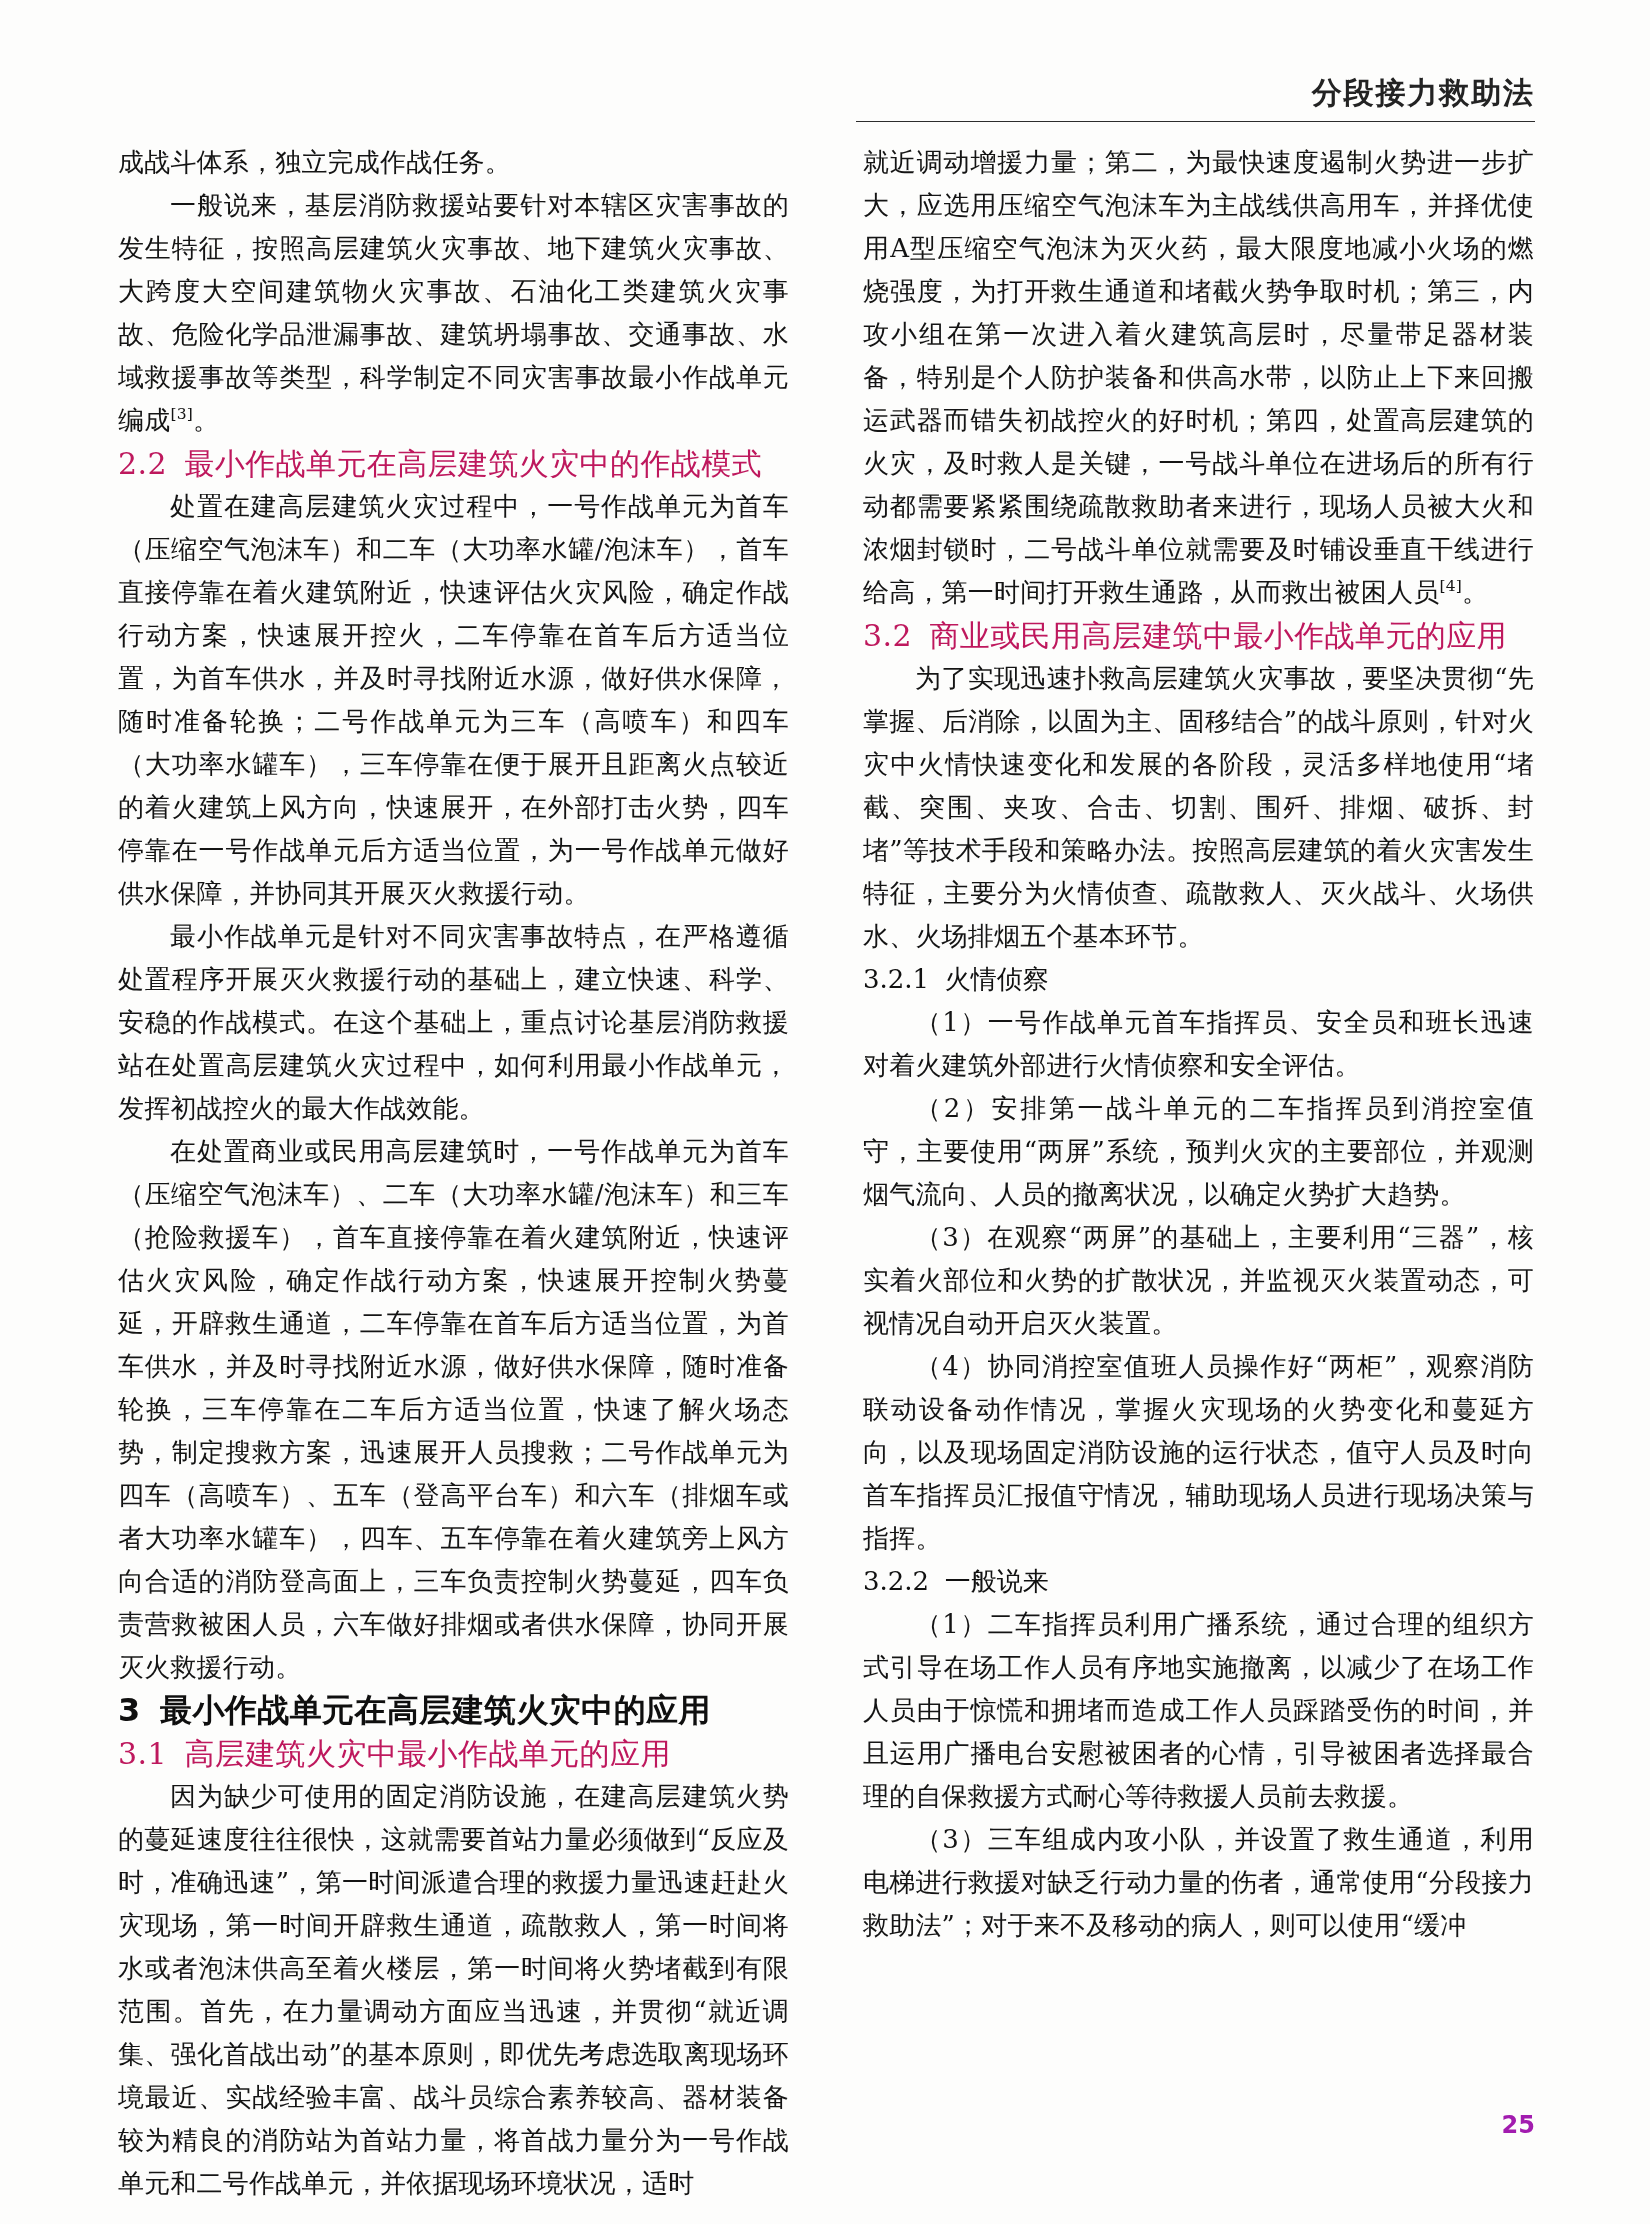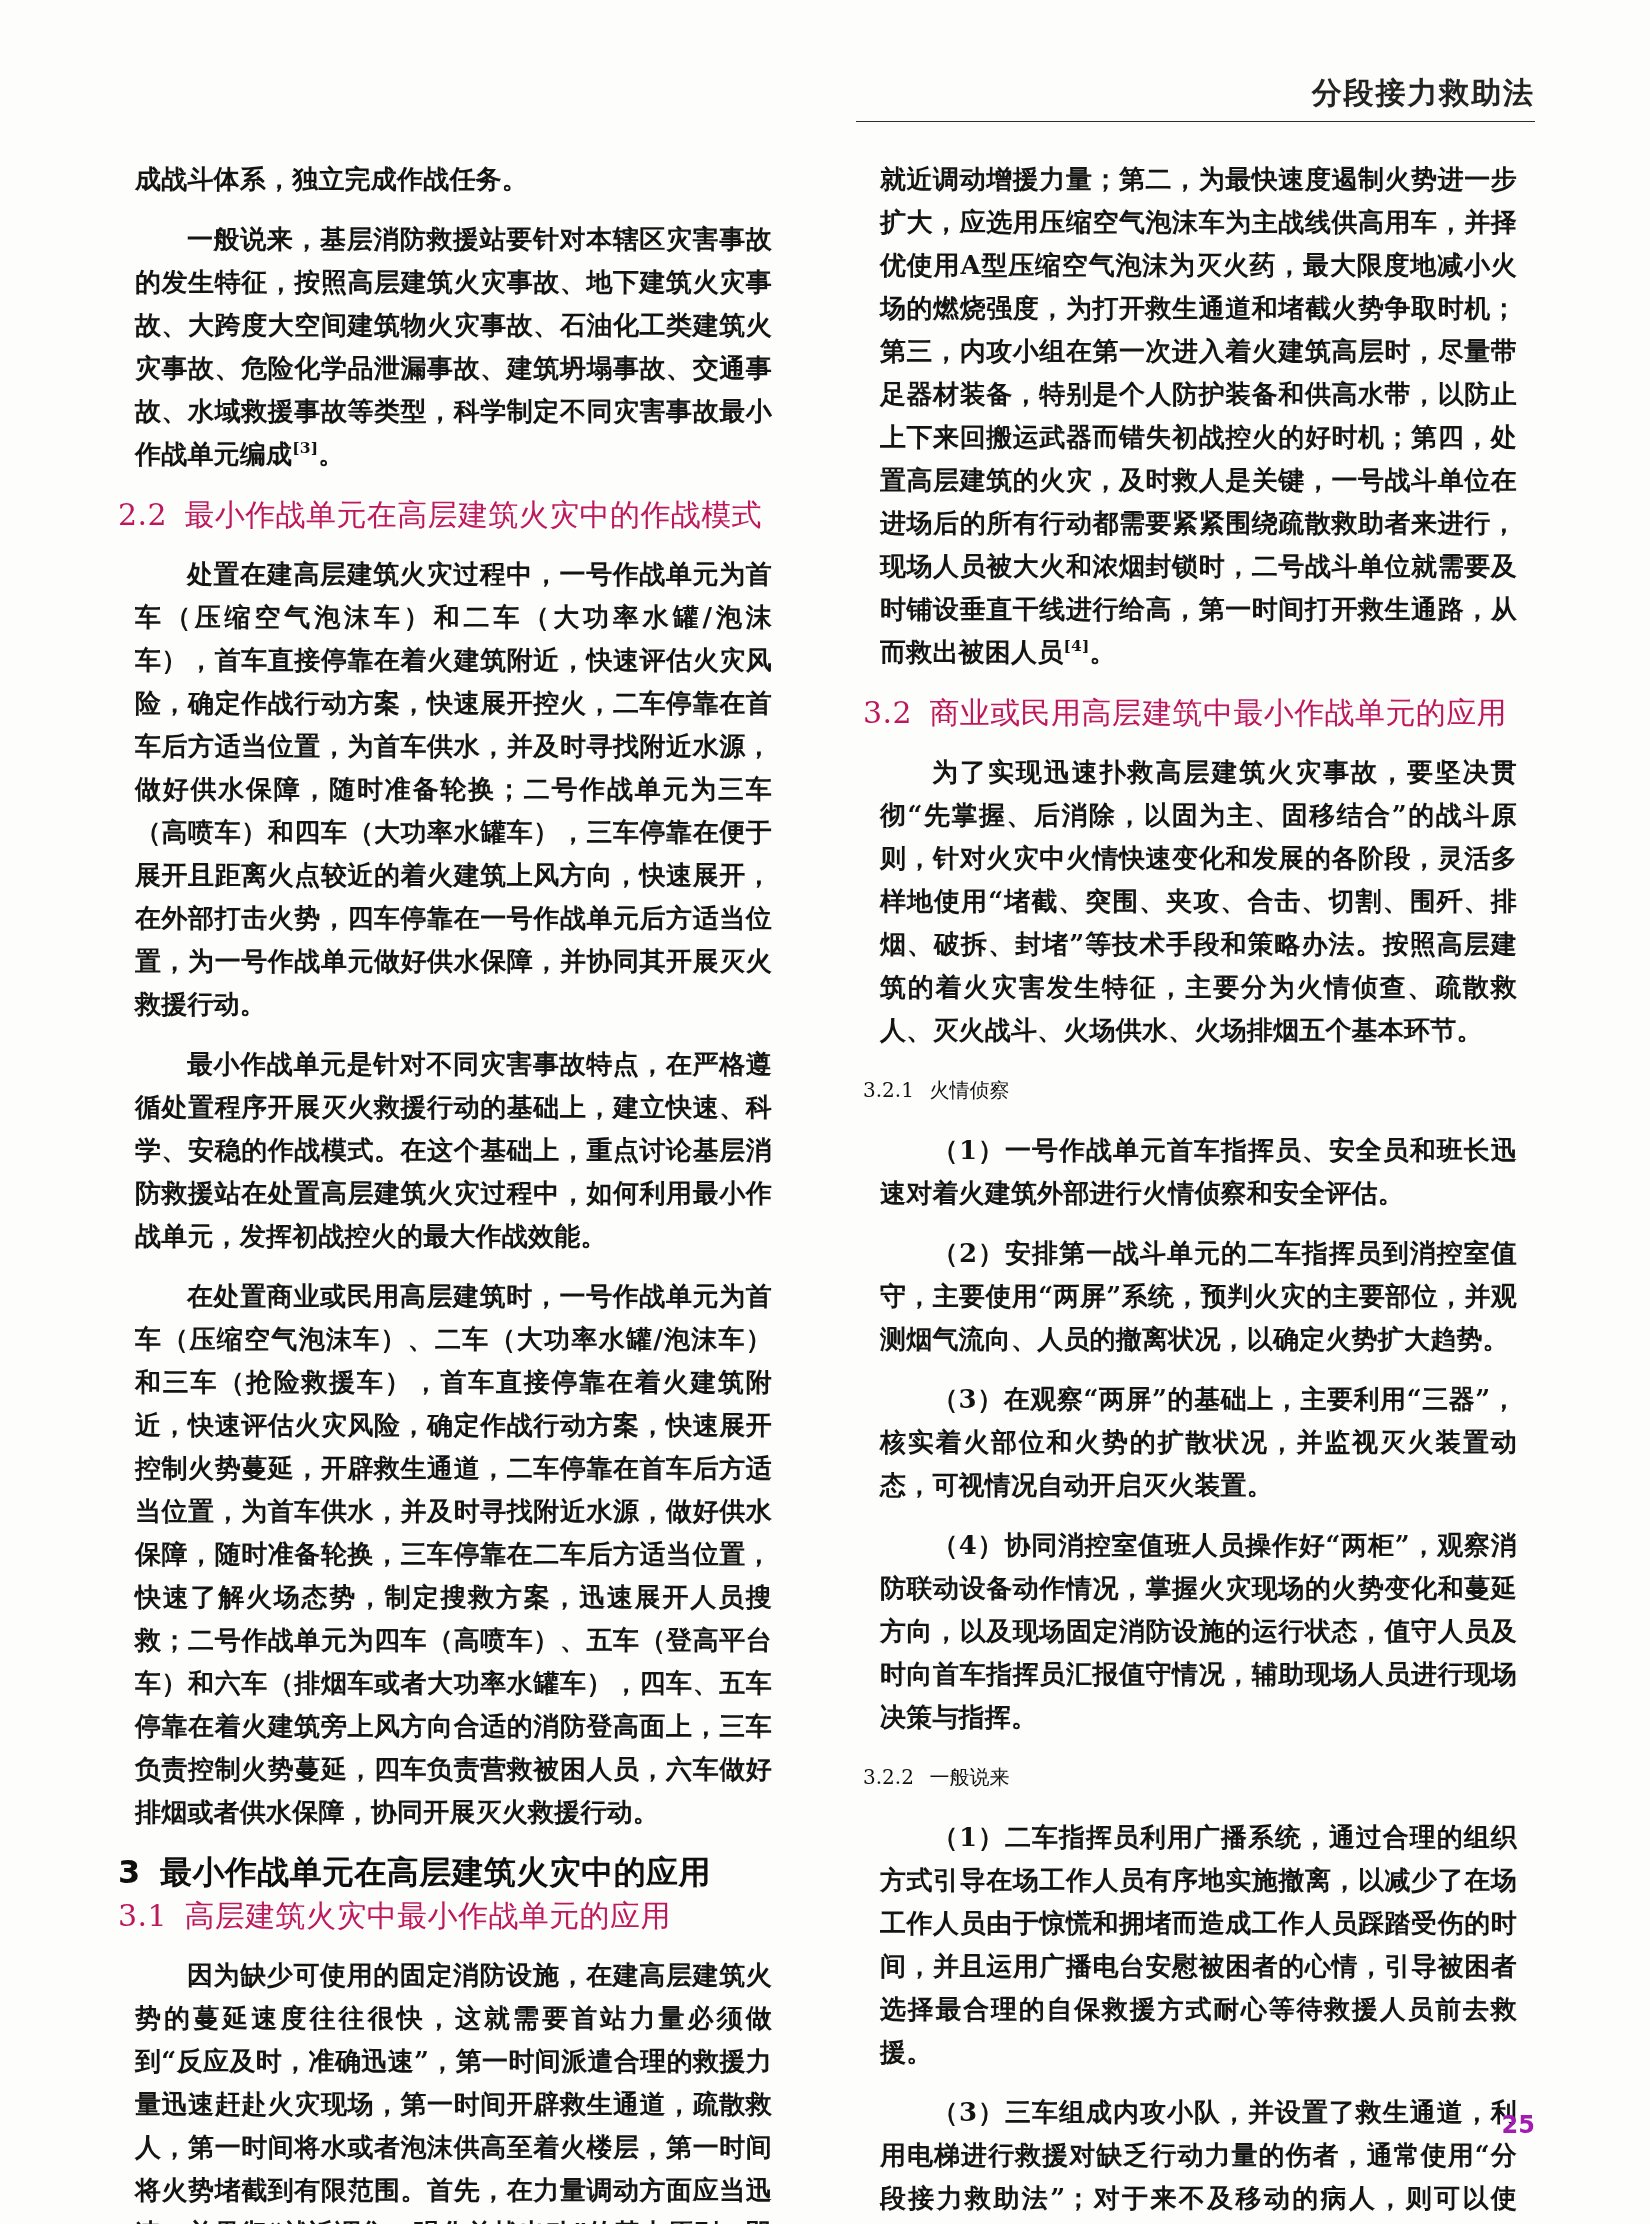--- a/index.html
+++ b/index.html
@@ -55,23 +55,22 @@
     height: 1941px;
     display: flex;
     gap: 74px;
   }
   .col {
     width: 671px;
     position: relative;
   }
 
   p, h2, h3, h4 {
-    margin: 17px;
+    margin: 0;
     padding: 0;
-    font-weight: bold;
   }
 
   .para {
     font-size: 26px;
     line-height: 43px;
     text-align: justify;
     text-justify: inter-ideograph;
     text-indent: 2em;
     color: #141414;
     letter-spacing: 0.2px;
@@ -100,21 +99,21 @@
     color: #be185d;
     letter-spacing: 0.4px;
   }
   .h-sub .num {
     margin-right: 17.5px;
     font-family: "DejaVu Serif", "Liberation Serif", serif;
   }
 
   .h-subsub {
     font-family: "DejaVu Serif", "Liberation Serif", serif;
-    font-size: 20px;
+    font-size: 26px;
     line-height: 43px;
     color: #111111;
   }
   .h-subsub .num {
     margin-right: 15.5px;
   }
 
   sup.ref {
     font-size: 15.5px;
     vertical-align: super;

